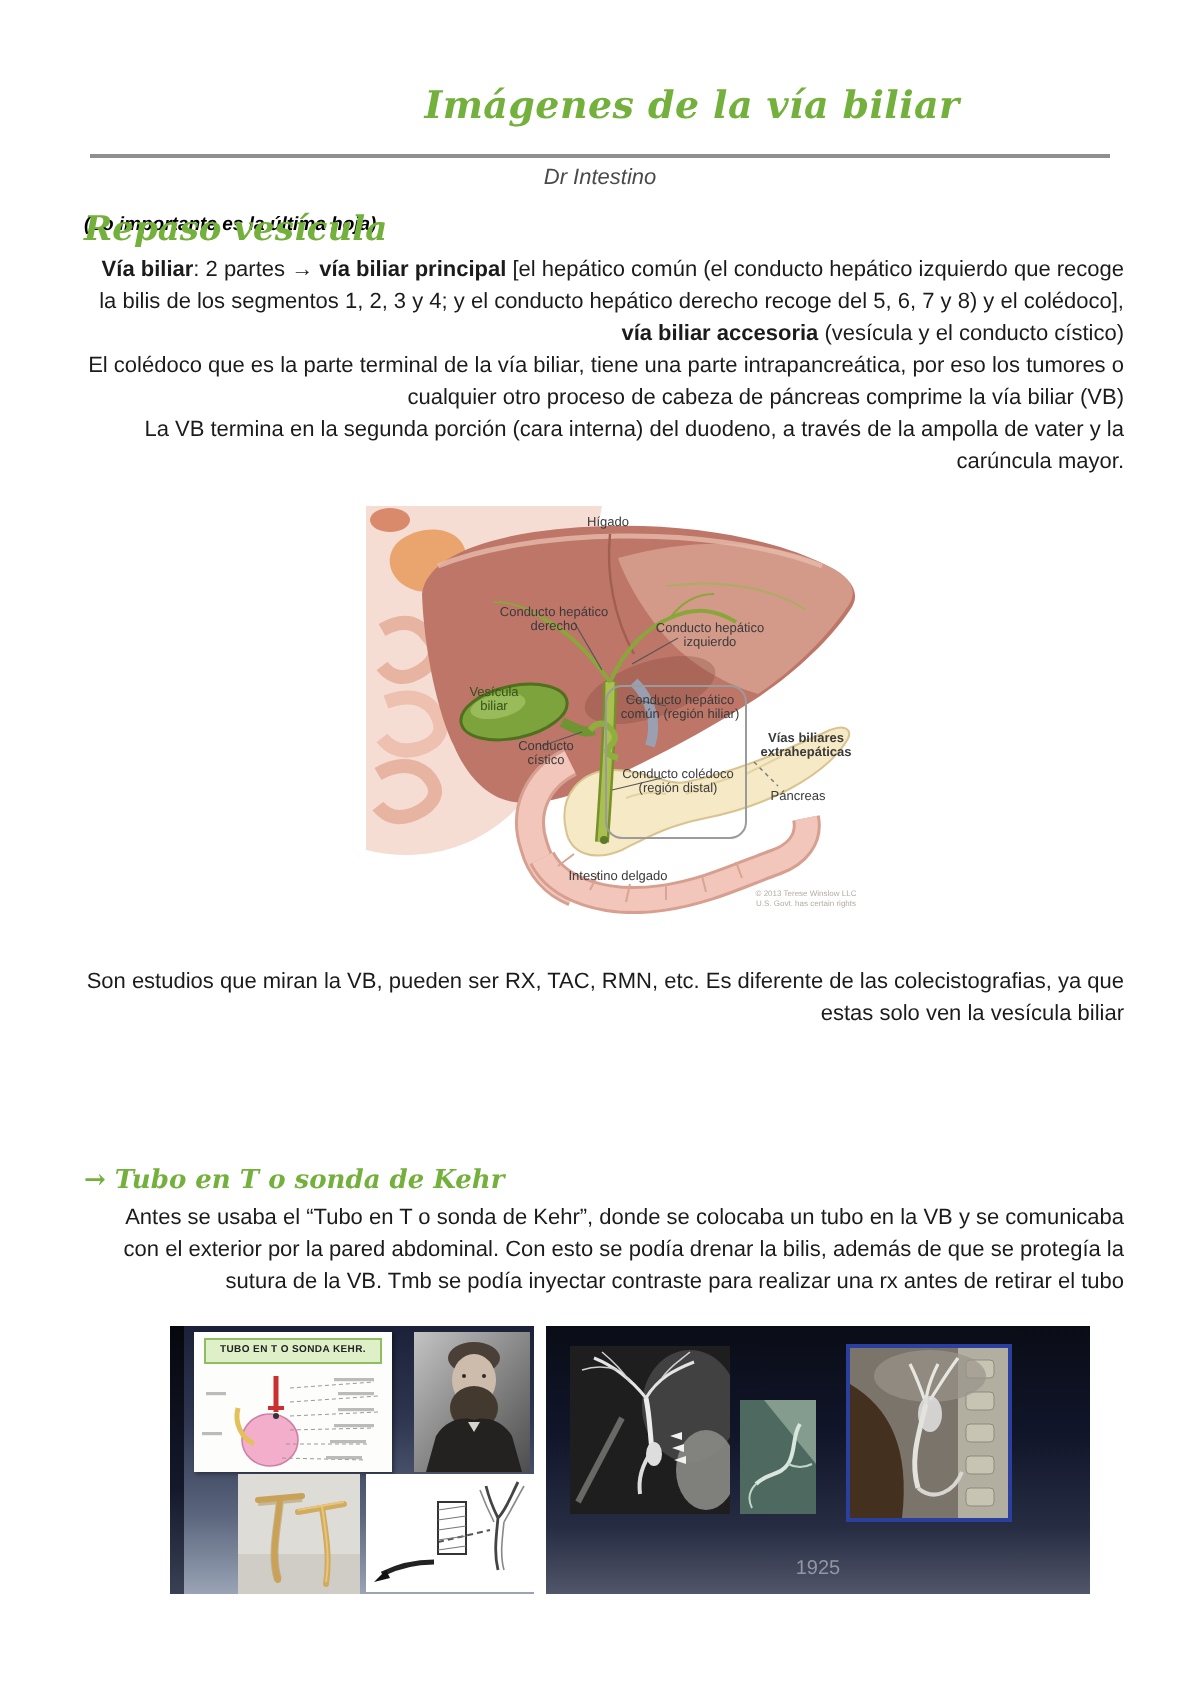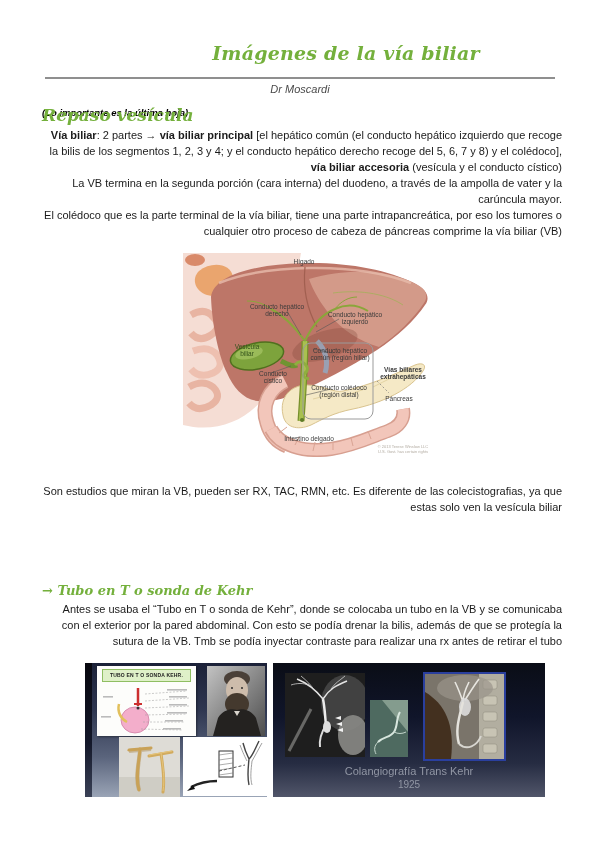--- a/index.html
+++ b/index.html
@@ -38,29 +38,29 @@
   .cap2{top:116px;font-size:10px;}
   .xr3{border:2px solid #2a3f9e;}
 </style>
 </head>
 <body>
 
 <div class="page">
 
   <div class="title script">Imágenes de la vía biliar</div>
   <div class="divider"></div>
-  <div class="author">Dr Moscardi</div>
+  <div class="author">Dr Intestino</div>
   <div class="note">(Lo importante es la última hoja)</div>
 
   <div class="h1 script" style="top:105px">Repaso vesícula</div>
 
   <div class="textblock" style="top:127px">
     <div class="p"><span class="b">Vía biliar</span><span>: 2 partes → </span><span class="b">vía biliar principal</span><span> [el hepático común (el conducto hepático izquierdo que recoge la bilis de los segmentos 1, 2, 3 y 4; y el conducto hepático derecho recoge del 5, 6, 7 y 8)  y el colédoco], </span><span class="b">vía biliar accesoria</span><span> (vesícula y el conducto cístico)</span></div>
+    <div class="p">El colédoco que es la parte terminal de la vía biliar, tiene una parte intrapancreática, por eso los tumores o cualquier otro proceso de cabeza de páncreas comprime la vía biliar (VB)</div>
     <div class="p">La VB termina en la segunda porción (cara interna) del duodeno, a través de la ampolla de vater y la carúncula mayor.</div>
-    <div class="p">El colédoco que es la parte terminal de la vía biliar, tiene una parte intrapancreática, por eso los tumores o cualquier otro proceso de cabeza de páncreas comprime la vía biliar (VB)</div>
   </div>
 
   <div class="figure">
     <svg width="252" height="204" viewBox="0 0 252 204">
 
       <path d="M0,0 H118 C110,42 114,82 94,122 C78,162 40,182 0,172 Z" fill="#f5ddd4"></path>
       <path d="M16,18 C28,8 48,10 50,24 C52,38 38,46 24,42 C12,38 8,26 16,18 Z" fill="#eaa56e"></path>
       <ellipse cx="12" cy="7" rx="10" ry="6" fill="#d98a6a"></ellipse>
       <path d="M8,62 q14,-8 22,2 q10,10 -2,18 q-12,8 -20,-2" stroke="#e8b4a2" stroke-width="7" fill="none"></path>
       <path d="M10,98 q16,-6 24,4 q8,12 -4,18 q-14,6 -22,-4" stroke="#eec0b0" stroke-width="7" fill="none"></path>
@@ -224,17 +224,16 @@
         <rect x="58" y="38" width="14" height="9" rx="2" fill="#c8c4b4" stroke="#8f8b7c" stroke-width="0.5"></rect>
         <rect x="58" y="54" width="14" height="9" rx="2" fill="#c8c4b4" stroke="#8f8b7c" stroke-width="0.5"></rect>
         <rect x="58" y="70" width="14" height="9" rx="2" fill="#c8c4b4" stroke="#8f8b7c" stroke-width="0.5"></rect>
         <ellipse cx="40" cy="14" rx="28" ry="13" fill="#9a948a" opacity="0.7"></ellipse>
         <path d="M44,8 C40,16 38,22 38,28 M54,5 C48,13 44,20 40,26 M30,8 C34,16 36,22 38,28" stroke="#e8e6e0" stroke-width="1.6" fill="none"></path>
         <ellipse cx="40" cy="33" rx="6" ry="9" fill="#ddd" opacity="0.9"></ellipse>
         <path d="M38,28 C34,44 30,56 34,70" stroke="#e4e2dc" stroke-width="2.5" fill="none"></path>
         <path d="M34,70 C42,77 52,72 56,62" stroke="#d8d6d0" stroke-width="2" fill="none"></path>
       </svg>
     </div>
-    <div class="cap cap1">Colangiografía Trans Kehr</div>
     <div class="cap cap2">1925</div>
   </div>
 
 </div>
 
 </body></html>

